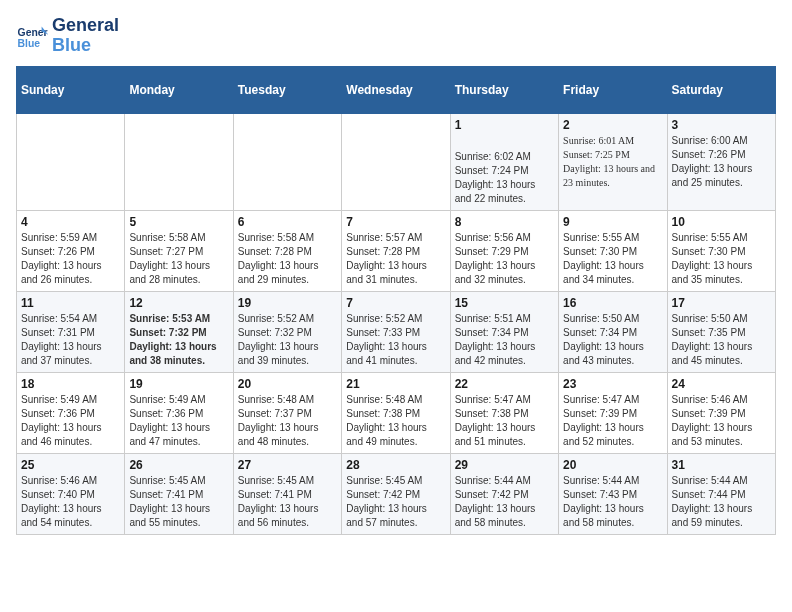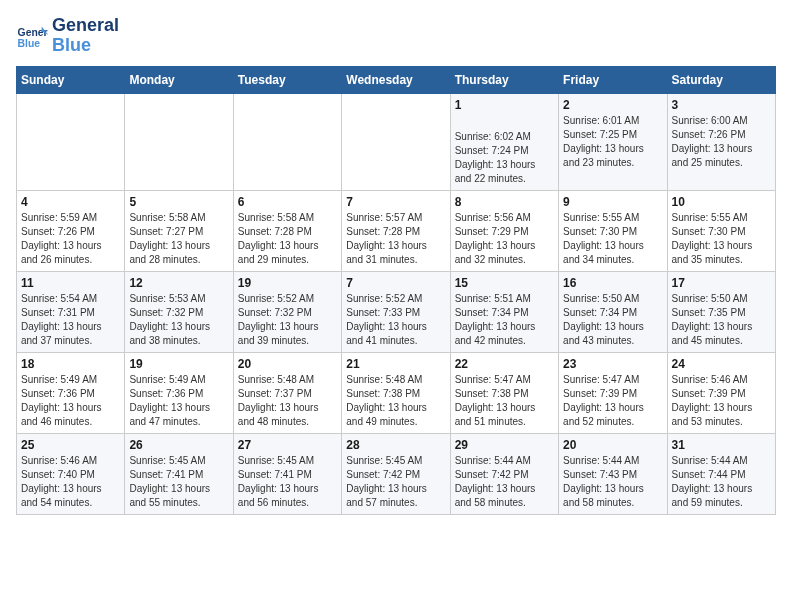--- a/index.html
+++ b/index.html
@@ -47,21 +47,21 @@
       color: #333;
     }
     table {
       width: 100%;
       border-collapse: collapse;
       font-size: 11px;
     }
     thead tr th {
       background-color: #2a6099;
       color: #fff;
-      padding: 6px 4px;
+      padding: 16px 4px;
       text-align: left;
       font-size: 12px;
       font-weight: bold;
       border: 1px solid #2a6099;
       margin-top: 20px;
     }
     tbody tr td {
       border: 1px solid #ccc;
       vertical-align: top;
       padding: 4px;
@@ -131,21 +131,21 @@
         <td class="empty-cell"></td>
         <td class="empty-cell"></td>
         <td>
           <span class="day-number">1</span>
           <div class="day-info" style="white-space: pre-line; margin-top: 18px;">Sunrise: 6:02 AM
 Sunset: 7:24 PM
 Daylight: 13 hours and 22 minutes.</div>
         </td>
         <td>
           <span class="day-number">2</span>
-          <div class="day-info" style="white-space: pre-line;">Sunrise: 6:01 AM
+          <div class="day-info" style="white-space: pre-line; font-family: Liberation Serif, serif;">Sunrise: 6:01 AM
 Sunset: 7:25 PM
 Daylight: 13 hours and 23 minutes.</div>
         </td>
         <td>
           <span class="day-number">3</span>
           <div class="day-info" style="white-space: pre-line;">Sunrise: 6:00 AM
 Sunset: 7:26 PM
 Daylight: 13 hours and 25 minutes.</div>
         </td>
       </tr>
@@ -195,21 +195,21 @@
       </tr>
       <tr>
         <td>
           <span class="day-number">11</span>
           <div class="day-info" style="white-space: pre-line;">Sunrise: 5:54 AM
 Sunset: 7:31 PM
 Daylight: 13 hours and 37 minutes.</div>
         </td>
         <td>
           <span class="day-number">12</span>
-          <div class="day-info" style="white-space: pre-line;">Sunrise: 5:53 AM
+          <div class="day-info" style="white-space: pre-line; font-weight: bold;">Sunrise: 5:53 AM
 Sunset: 7:32 PM
 Daylight: 13 hours and 38 minutes.</div>
         </td>
         <td>
           <span class="day-number">19</span>
           <div class="day-info" style="white-space: pre-line;">Sunrise: 5:52 AM
 Sunset: 7:32 PM
 Daylight: 13 hours and 39 minutes.</div>
         </td>
         <td>

